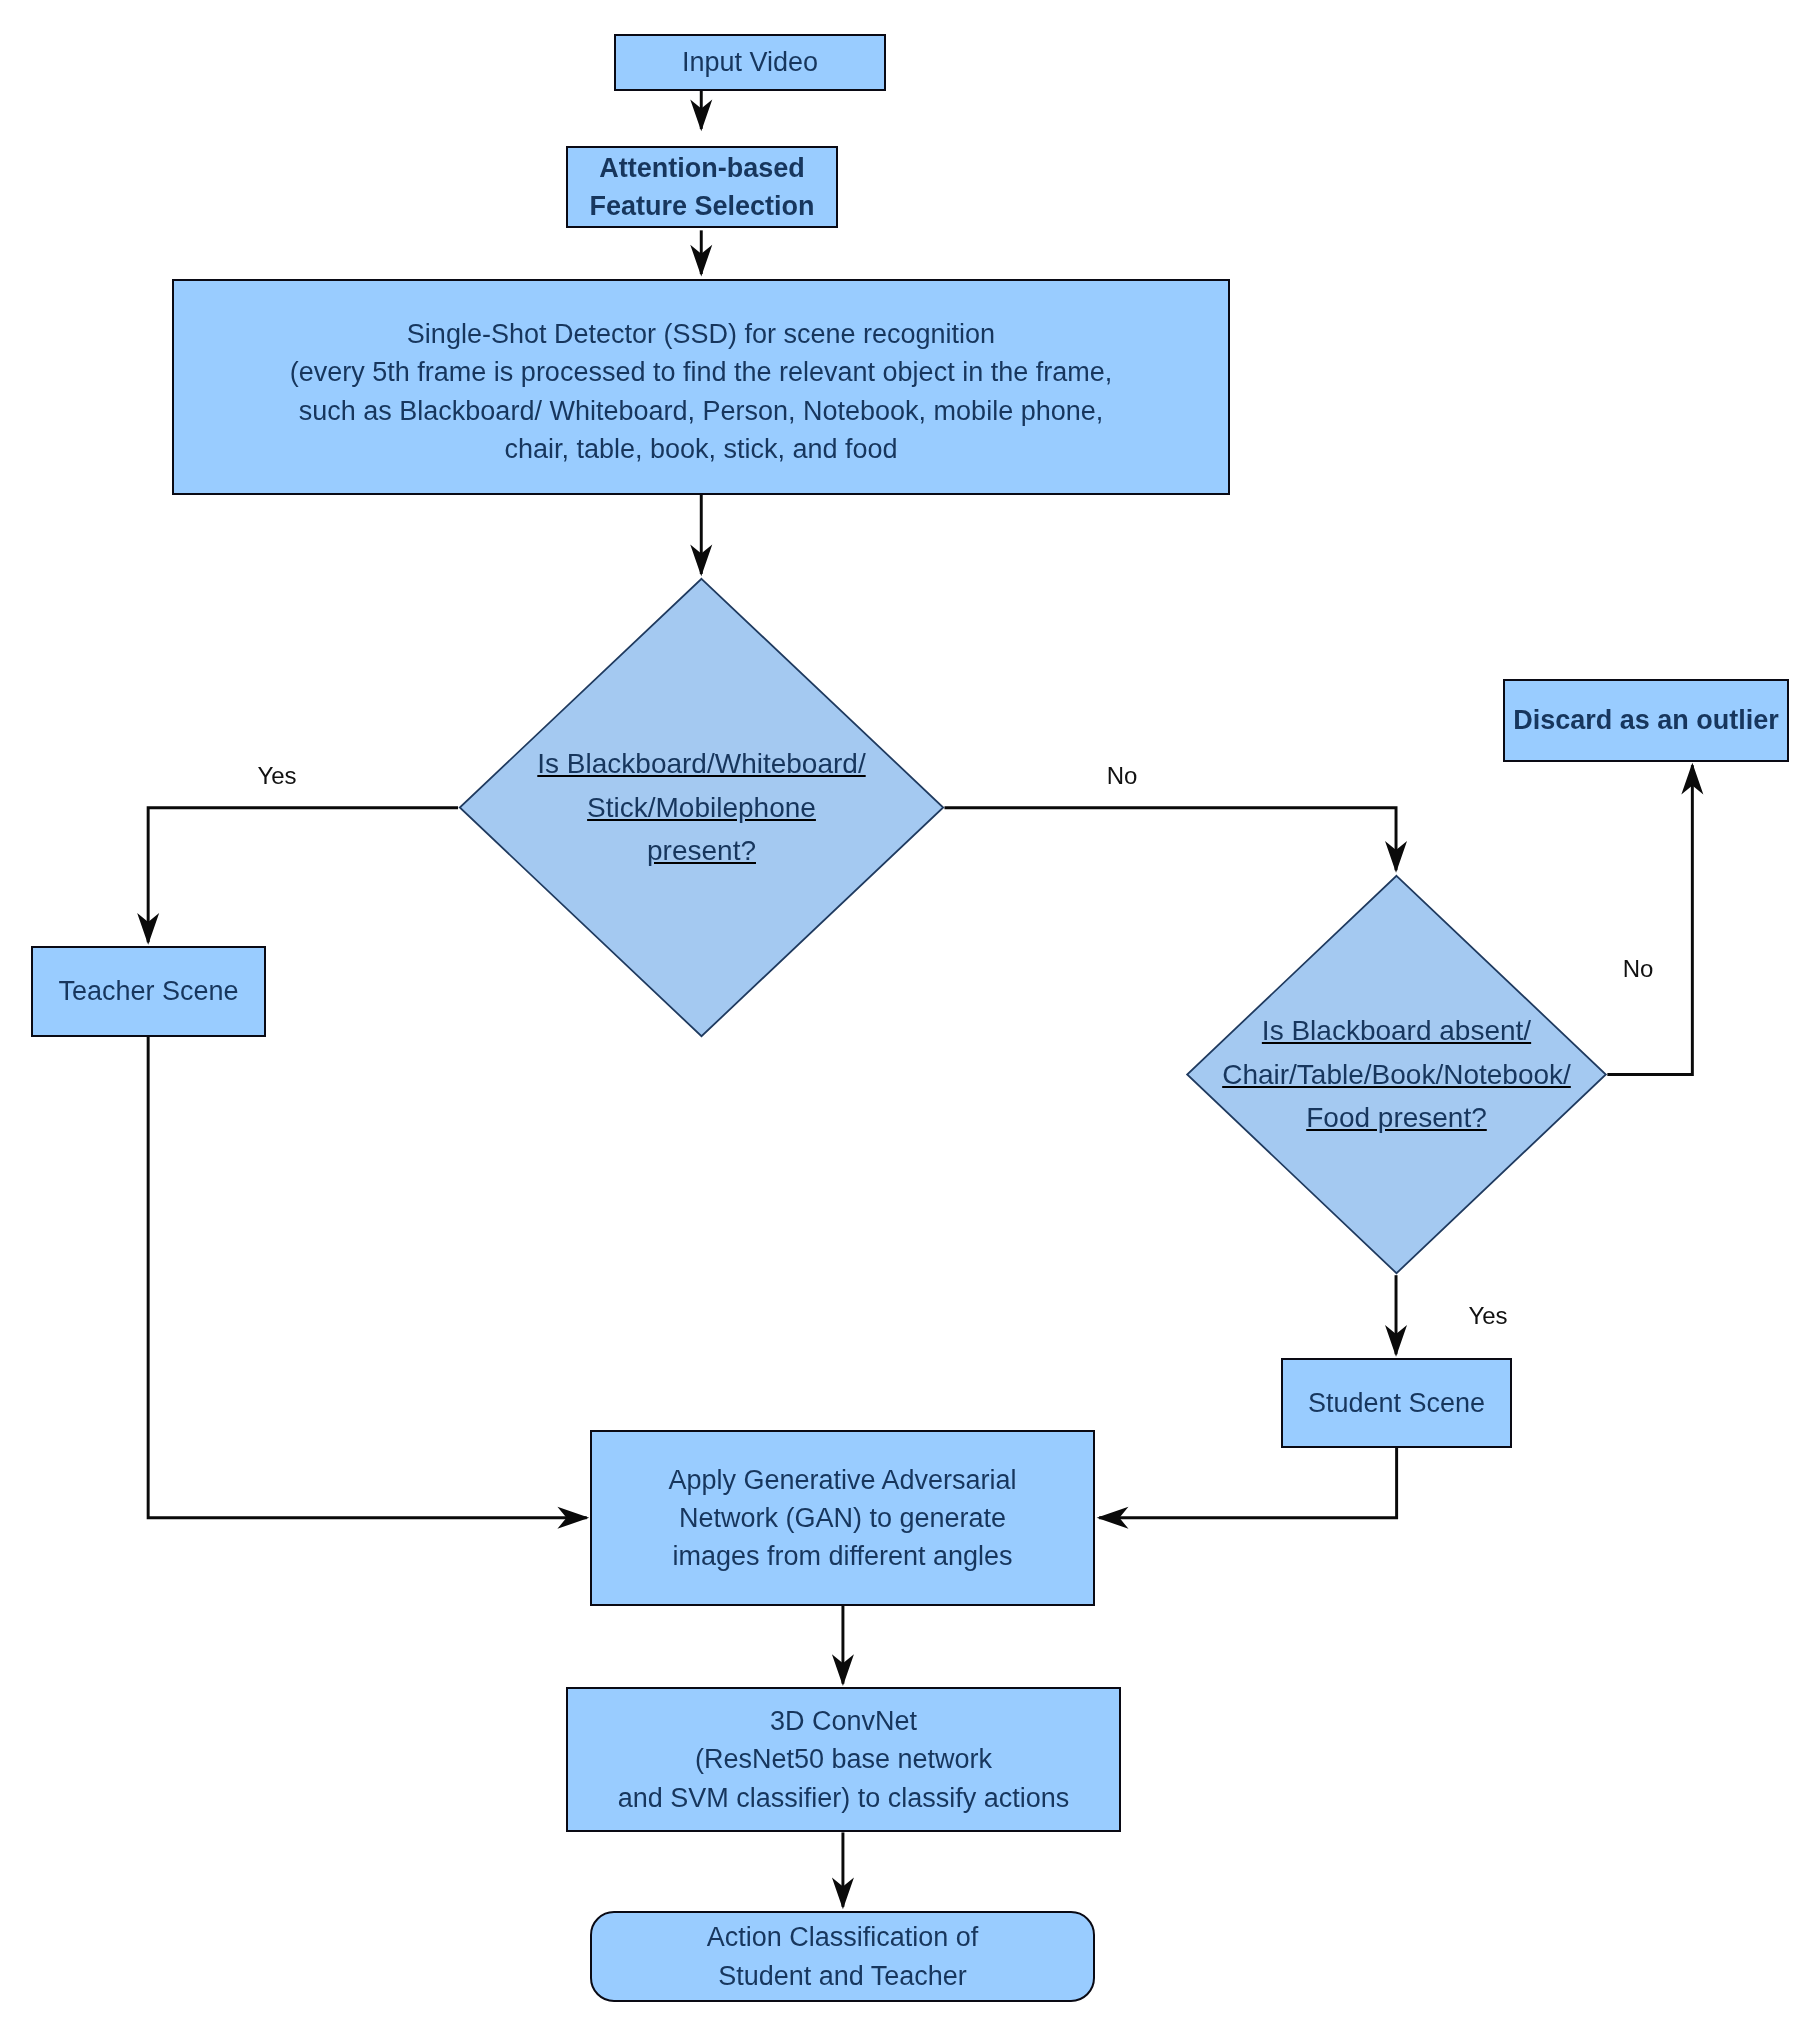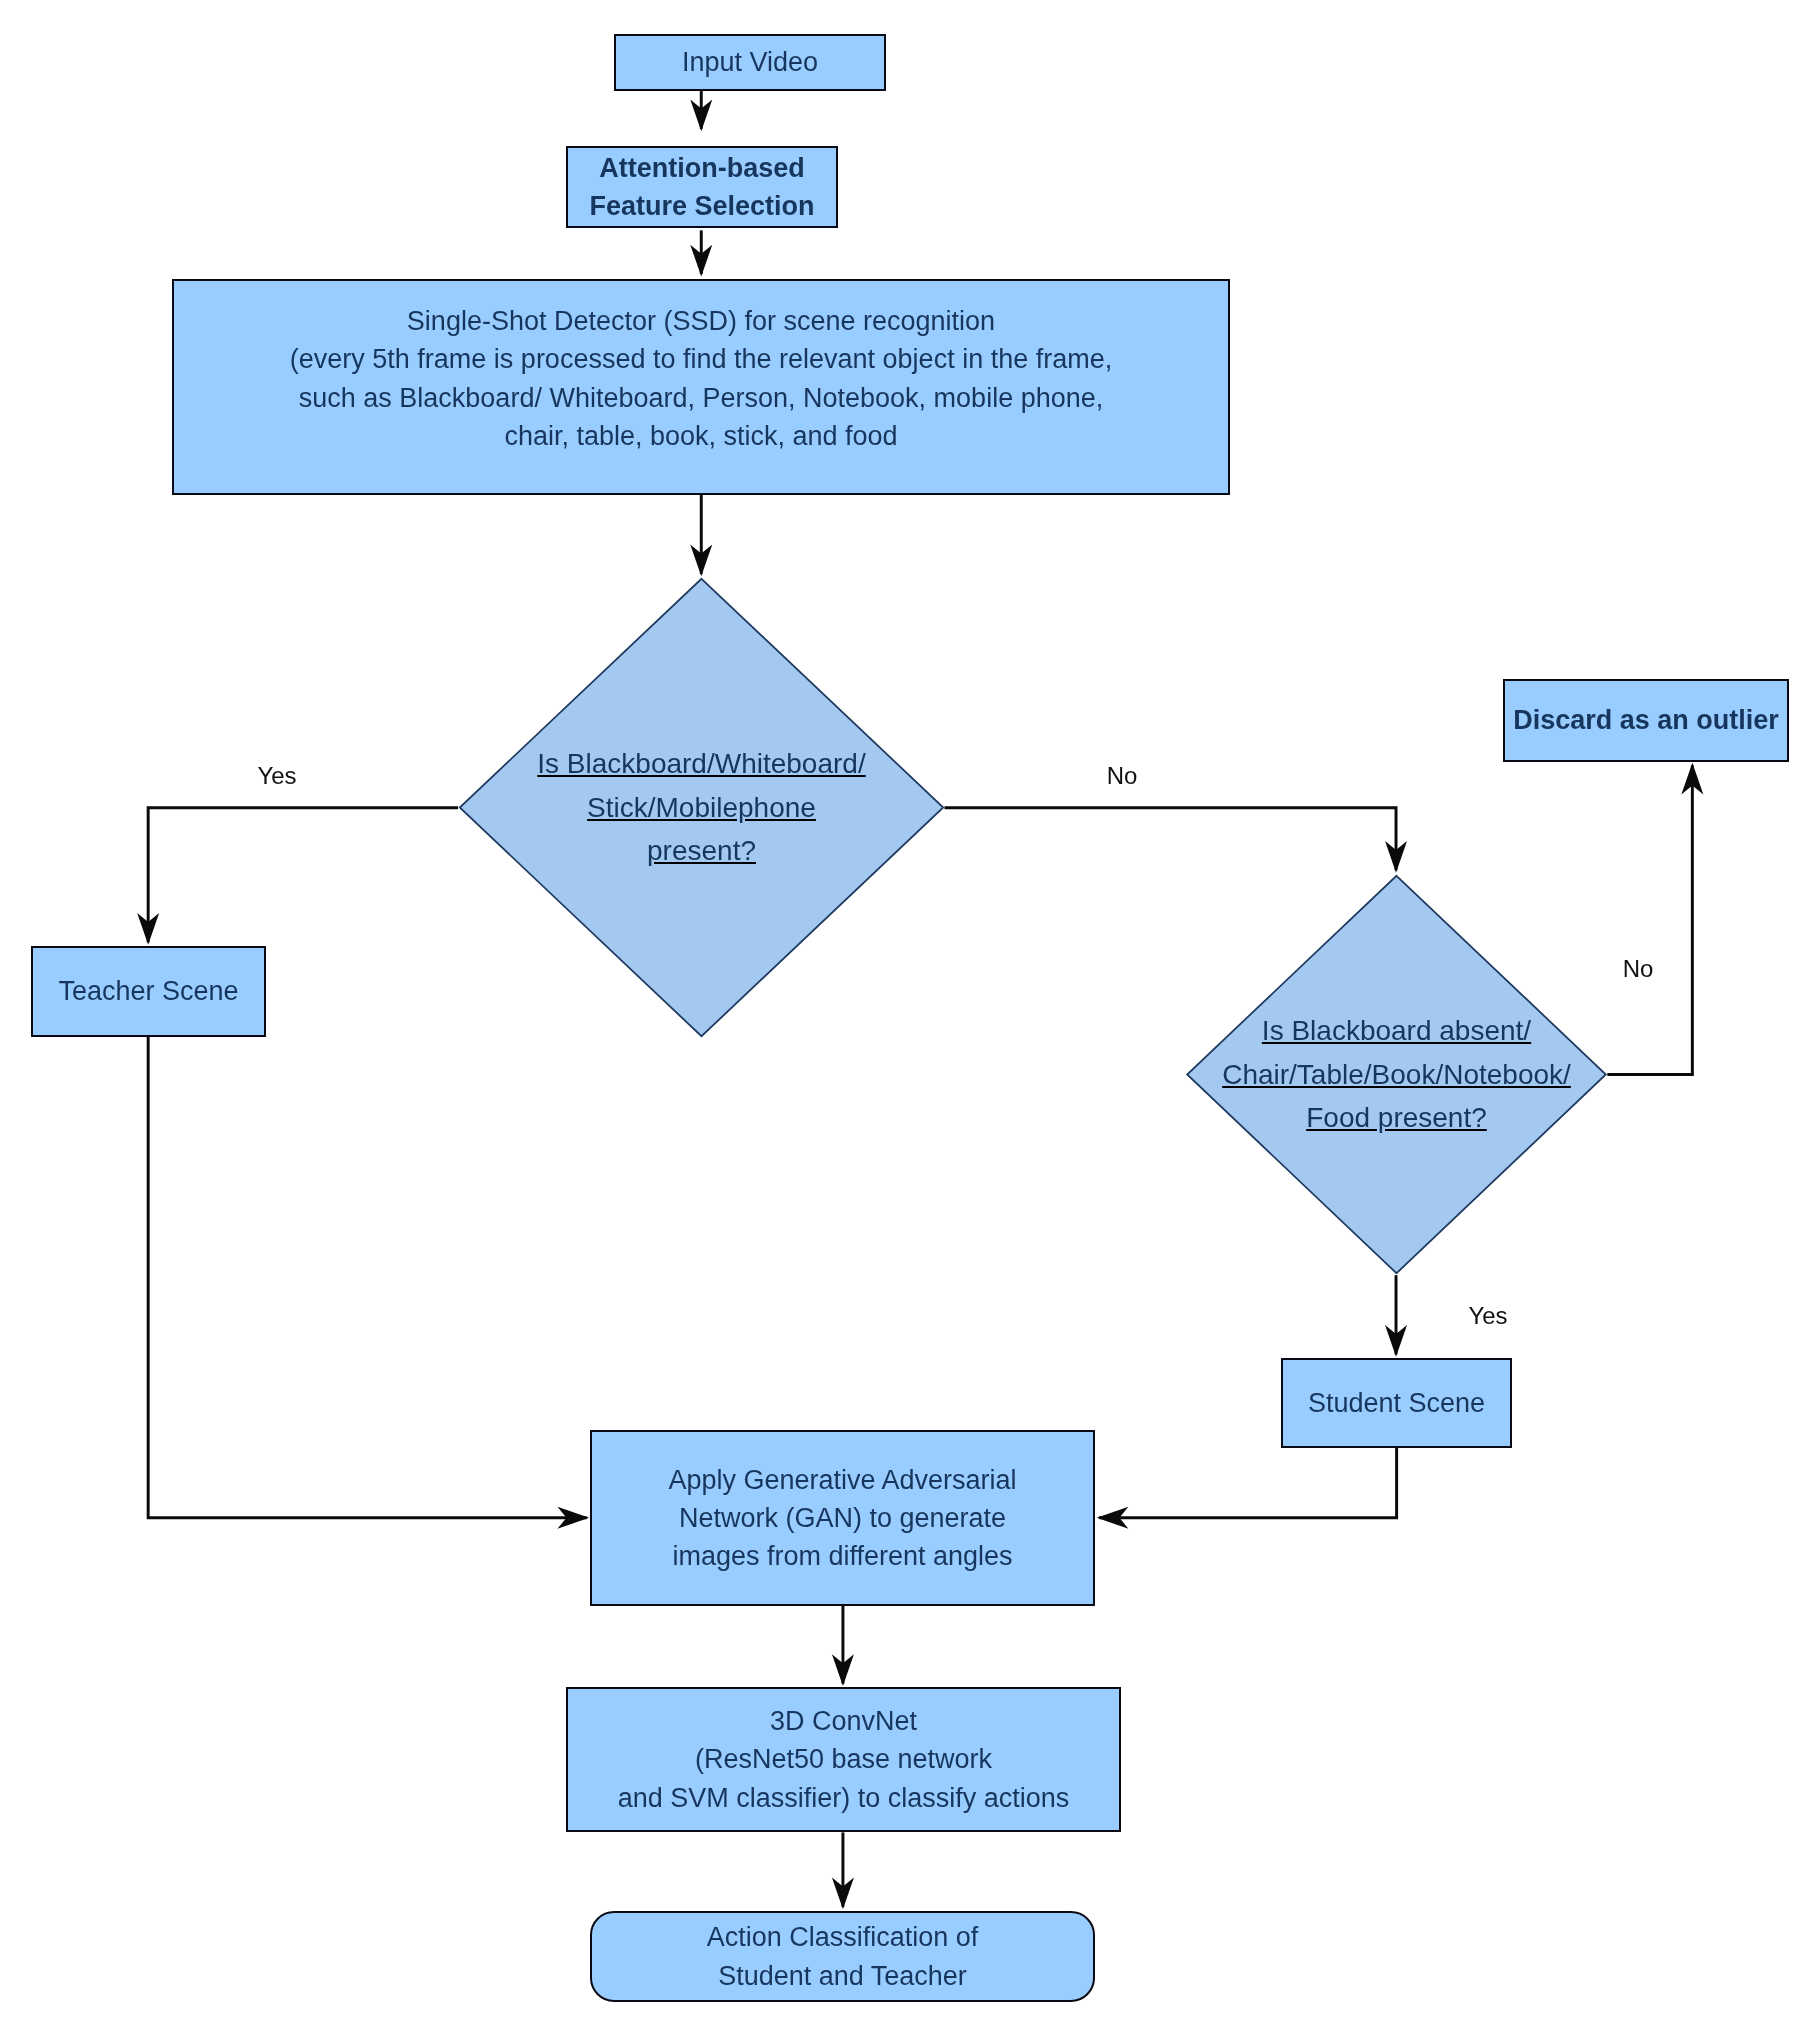--- a/index.html
+++ b/index.html
@@ -110,21 +110,21 @@
 
   <div class="node" style="left:566px; top:34px; width:272px; height:57px;margin-left:48px;">
     <span class="node-label">Input Video</span>
   </div>
 
   <div class="node" style="left:566px; top:146px; width:272px; height:82px;font-weight:bold;">
     <span class="node-label">Attention-based
 Feature Selection</span>
   </div>
 
-  <div class="node" style="left:172px; top:279px; width:1058px; height:216px; align-items:flex-start; padding-top:21px;">
+  <div class="node" style="left:172px; top:279px; width:1058px; height:216px; align-items:flex-start; padding-top:34px;">
     <span class="node-label">Single-Shot Detector (SSD) for scene recognition
 (every 5th frame is processed to find the relevant object in the frame,
 such as  Blackboard/ Whiteboard, Person, Notebook, mobile phone,
 chair, table, book, stick, and food</span>
   </div>
 
   <div class="diamond" style="left:458px; top:577px; width:487px; height:461px;">
     <svg viewBox="0 0 824 780">
       <polygon points="412,3 821,390 412,777 3,390"></polygon>
     </svg>

